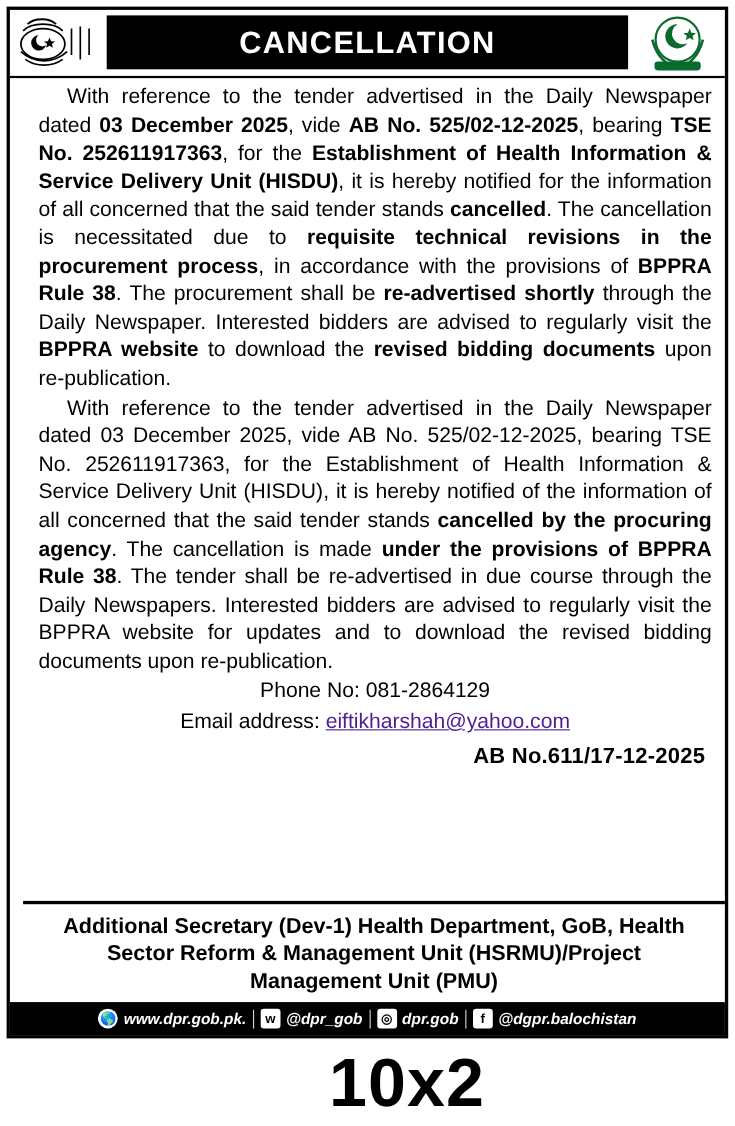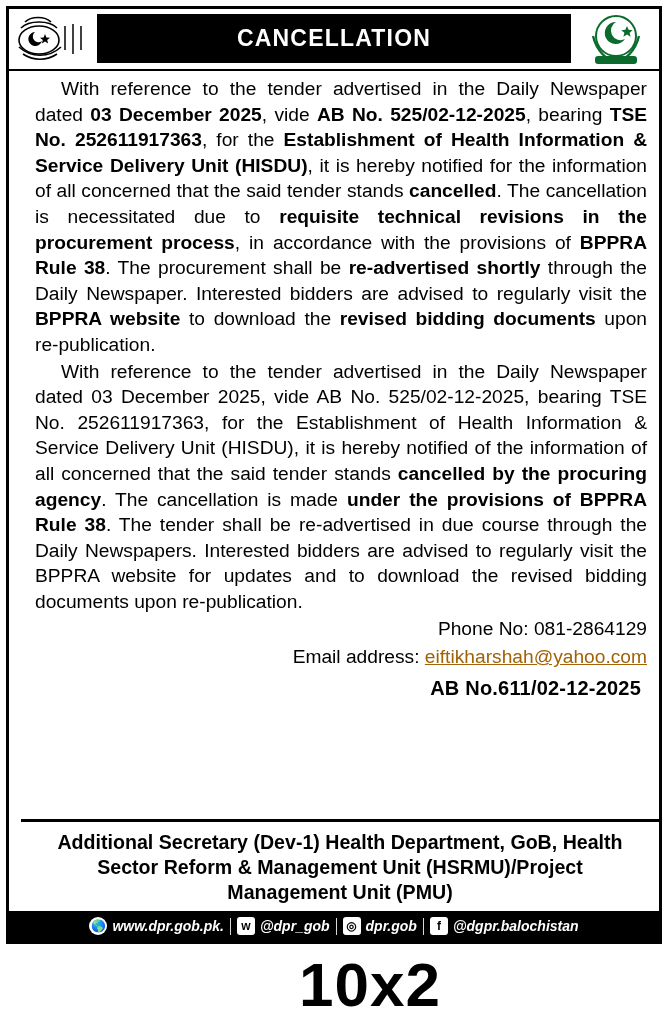--- a/index.html
+++ b/index.html
@@ -52,21 +52,21 @@
   .title-bar {
     flex: 1 1 auto;
     background: #000000;
     color: #ffffff;
     display: flex;
     align-items: center;
     justify-content: center;
     margin: 5px 2px 6px 2px;
   }
   .title-bar span {
-    font-size: 23px;
+    font-size: 28px;
     font-weight: bold;
     letter-spacing: 1.2px;
   }
 
   
   .body-wrap {
     flex: 1 1 auto;
     padding: 5px 12px 0 14px;
     box-sizing: border-box;
     margin-left: 12px;
@@ -77,24 +77,24 @@
     line-height: 25.6px;
     text-align: justify;
     text-justify: inter-word;
     text-indent: 26px;
   }
   p.para b { font-weight: bold; }
   .contact-line {
     font-size: 19.2px;
     line-height: 26px;
     margin: 2px 0 0 0;
-    text-align: right;
+    text-align: center;
   }
   .email-link {
-    color: #a16207;
+    color: #4c1d95;
   }
   .ab-no {
     text-align: right;
     font-size: 20px;
     font-weight: bold;
     margin: 7px 6px 0 0;
     letter-spacing: 0.2px;
   }
 
   
@@ -214,21 +214,21 @@
       </div>
     </div>
 
     <div class="body-wrap">
       <p class="para"><span>With reference to the tender advertised in the Daily Newspaper dated </span><b>03 December 2025</b><span>, vide </span><b>AB No. 525/02-12-2025</b><span>, bearing </span><b>TSE No. 252611917363</b><span>, for the </span><b>Establishment of Health Information &amp; Service Delivery Unit (HISDU)</b><span>, it is hereby notified for the information of all concerned that the said tender stands </span><b>cancelled</b><span>. The cancellation is necessitated due to </span><b>requisite technical revisions in the procurement process</b><span>, in accordance with the provisions of </span><b>BPPRA Rule 38</b><span>. The procurement shall be </span><b>re-advertised shortly</b><span> through the Daily Newspaper. Interested bidders are advised to regularly visit the </span><b>BPPRA website</b><span> to download the </span><b>revised bidding documents</b><span> upon re-publication.</span></p>
       <p class="para"><span>With reference to the tender advertised in the Daily Newspaper dated 03 December 2025, vide AB No. 525/02-12-2025, bearing TSE No. 252611917363, for the Establishment of Health Information &amp; Service Delivery Unit (HISDU), it is hereby notified of the information of all concerned that the said tender stands </span><b>cancelled by the procuring agency</b><span>. The cancellation is made </span><b>under the provisions of BPPRA Rule 38</b><span>. The tender shall be re-advertised in due course through the Daily Newspapers. Interested bidders are advised to regularly visit the BPPRA website for updates and to download the revised bidding documents upon re-publication.</span></p>
 
       <div class="contact-line">Phone No: 081-2864129</div>
       <div class="contact-line"><span>Email address: </span><a class="email-link" href="#">eiftikharshah@yahoo.com</a></div>
 
-      <div class="ab-no">AB No.611/02-12-2025</div>
+      <div class="ab-no">AB No.611/17-12-2025</div>
     </div>
 
     <div class="sign-block">
       <div>Additional Secretary (Dev-1) Health Department, GoB, Health</div>
       <div>Sector Reform &amp; Management Unit (HSRMU)/Project</div>
       <div>Management Unit (PMU)</div>
     </div>
 
     <div class="footer-bar">
       <div class="fitem">

